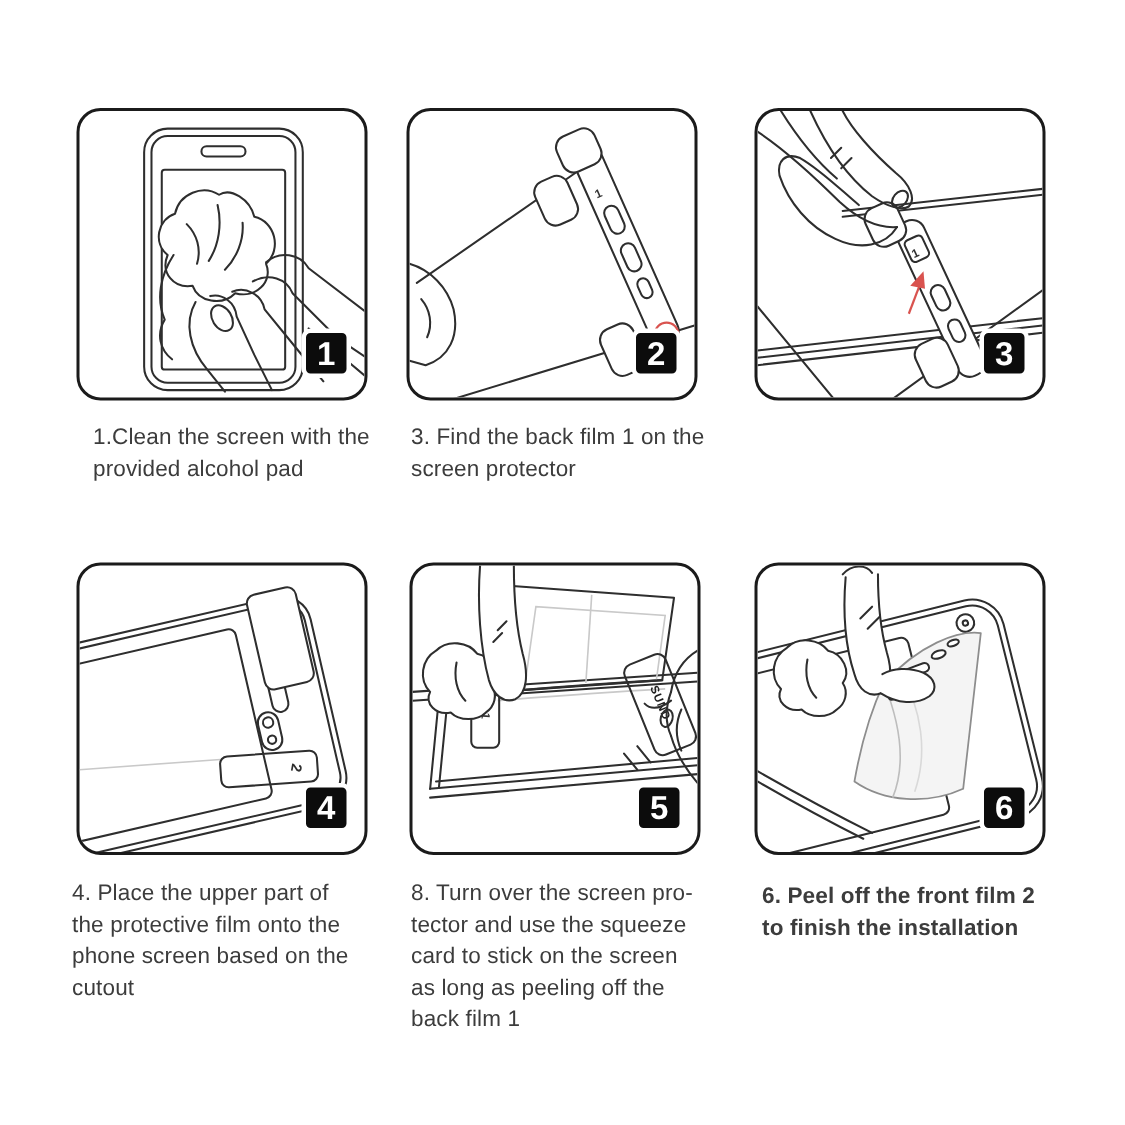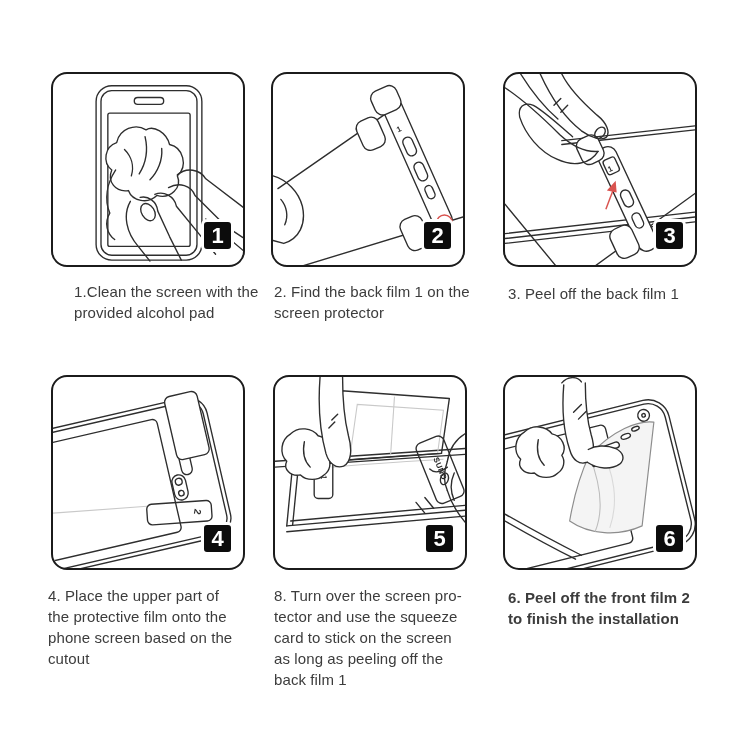--- a/index.html
+++ b/index.html
@@ -239,25 +239,24 @@
         <path d="M0,140 C28,156 54,170 78,182"></path>
         <path d="M0,147 C26,162 50,175 72,186"></path>
       </g>
       <text class="fl2" transform="rotate(100 172 152)" x="169" y="155">2</text>
     </svg>
     <div class="badge">
       <span>6</span>
     </div>
   </div>
 
-  <div class="caption" style="left:62px;top:281px;margin-left:12px;">1.Clean the screen with the
+  <div class="caption" style="left:62px;top:281px;">1.Clean the screen with the
 provided alcohol pad</div>
-  <div class="caption" style="left:274px;top:281px;">2. Find the back film 1 on the
+  <div class="caption" style="left:274px;top:281px;">3. Find the back film 1 on the
 screen protector</div>
-  <div class="caption" style="left:508px;top:283px;">3. Peel off the back film 1</div>
   <div class="caption" style="left:48px;top:585px;">4. Place the upper part of
 the protective film onto the
 phone screen based on the
 cutout</div>
   <div class="caption" style="left:274px;top:585px;">8. Turn over the screen pro-
 tector and use the squeeze
 card to stick on the screen
 as long as peeling off the
 back film 1</div>
   <div class="caption" style="left:508px;top:587px;font-weight:bold;">6. Peel off the front film 2

